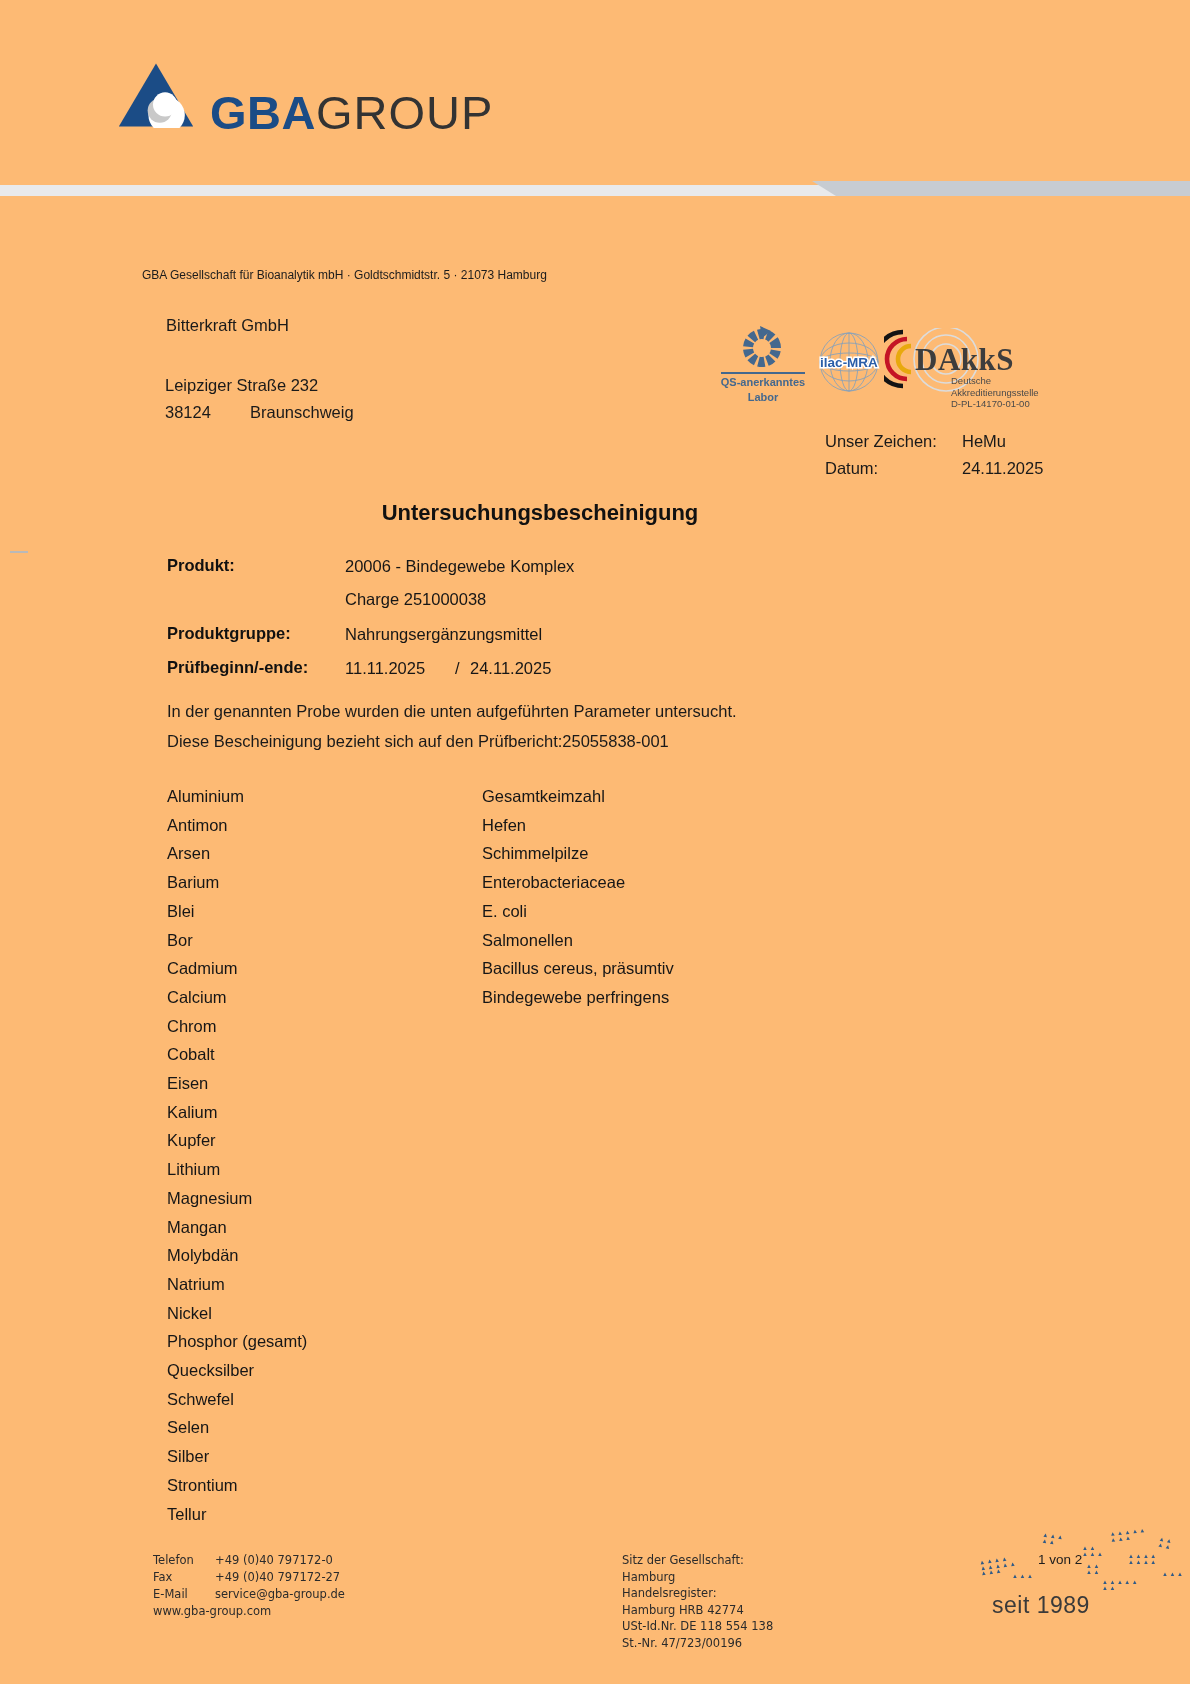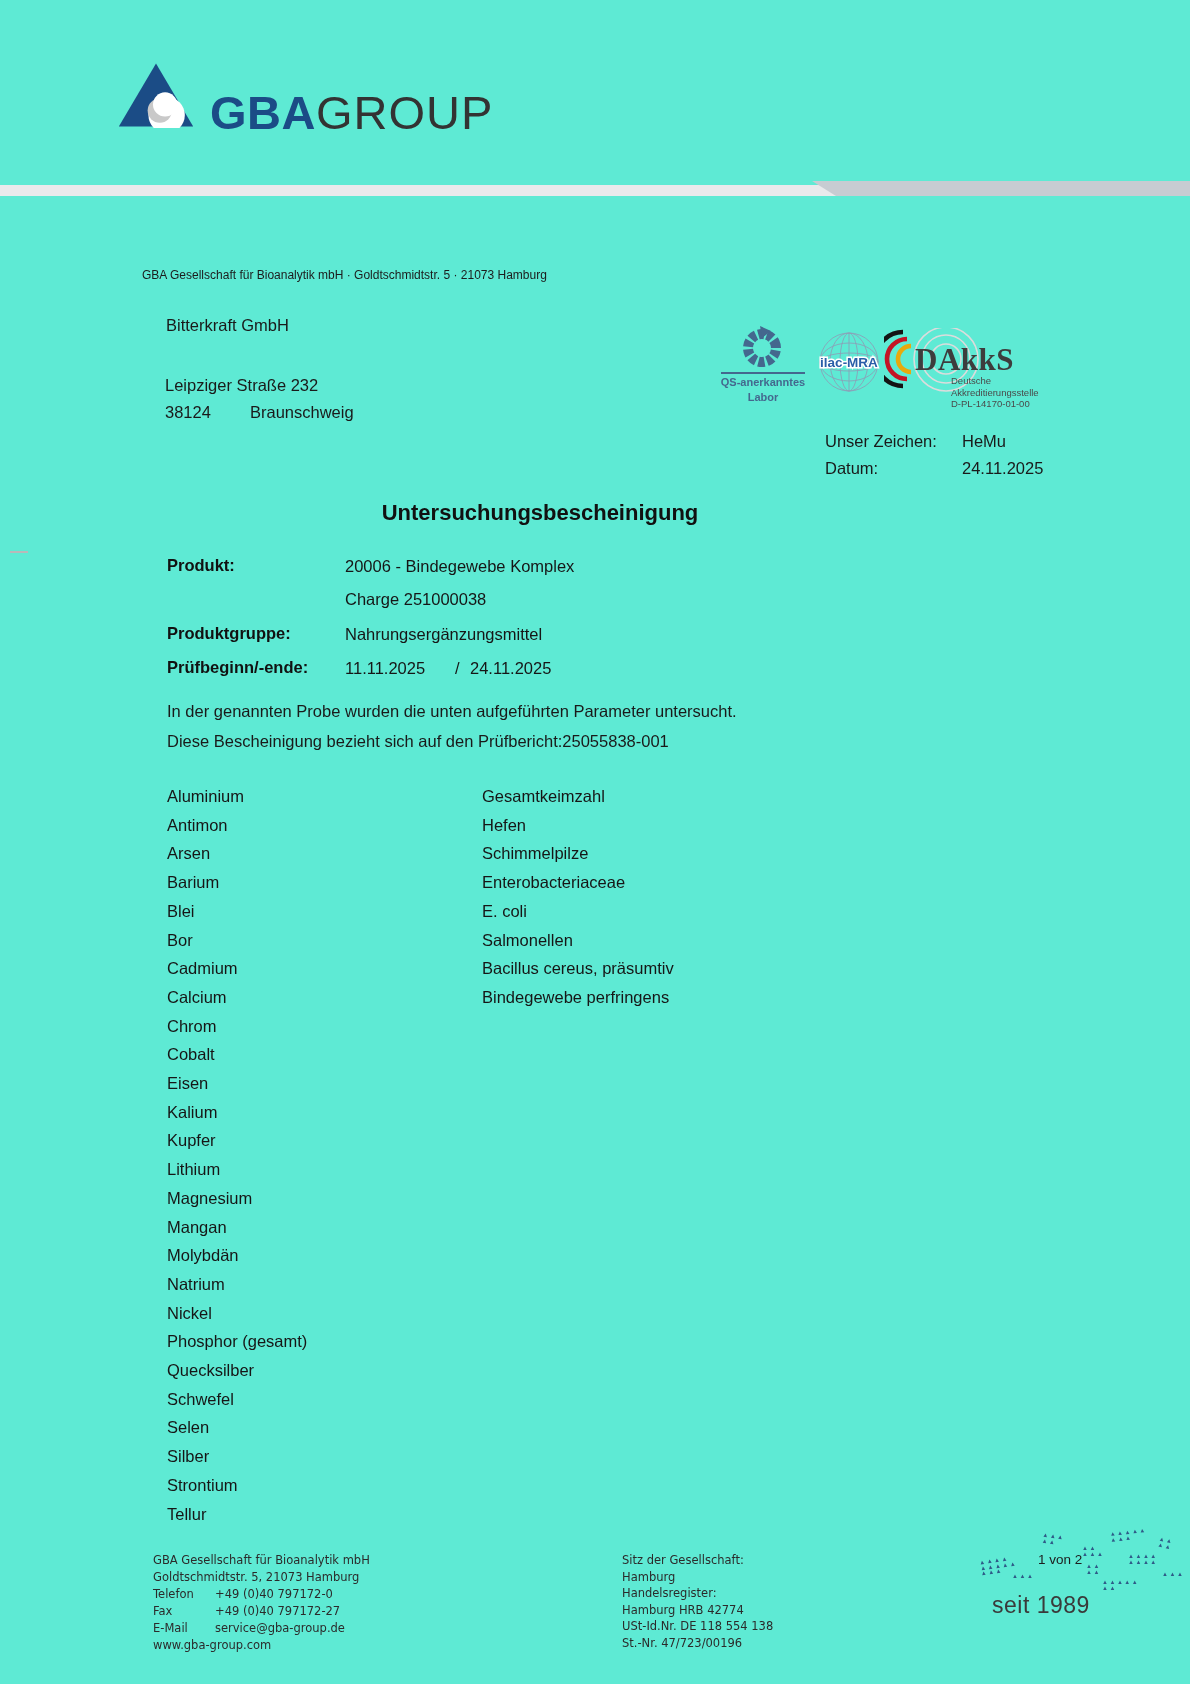--- a/index.html
+++ b/index.html
@@ -1,19 +1,19 @@
 <!DOCTYPE html>
 <html style="--brand-blue: #1b4c86; --band-light: #e9eaec; --band-dark: #c7ccd2; --qs-blue: #44688e; --ilac-blue: #2a5ea8; --dakks-black: #141414; --dakks-red: #c41425; --dakks-gold: #e8a90d; --triangle-blue: #2e5a87;"><head>
 <meta charset="utf-8">
 <style>
   html,body{margin:0;padding:0;background:#ffffff;}
   .page{
     position:relative;
     width:1190px;height:1684px;
-    background:#5eead4;
+    background:#fdba74;
     font-family:"Liberation Sans",sans-serif;
     color:#1a1a1a;
     overflow:hidden;
   }
   .abs{position:absolute;}
 
   
   .logo-row{left:118px;top:62px;display:flex;align-items:flex-end;gap:16px;}
   .logo-text{line-height:1;margin-bottom:-8px;white-space:nowrap;}
   .logo-gba{font-size:47px;font-weight:bold;color:var(--brand-blue);letter-spacing:.5px;}
@@ -206,24 +206,20 @@
       <div class="param-item">Schimmelpilze</div>
       <div class="param-item">Enterobacteriaceae</div>
       <div class="param-item">E. coli</div>
       <div class="param-item">Salmonellen</div>
       <div class="param-item">Bacillus cereus, präsumtiv</div>
       <div class="param-item">Bindegewebe perfringens</div>
     </div>
 
   <div class="abs f-col f-left">
     <div>
-        <div class="f-line">GBA Gesellschaft für Bioanalytik mbH</div>
-        <div class="f-line">Goldtschmidtstr. 5, 21073 Hamburg</div>
-      </div>
-    <div>
         <div class="f-line contact-row">
           <span class="c-label">Telefon</span>
           <span class="c-value">+49 (0)40 797172-0</span>
         </div>
         <div class="f-line contact-row">
           <span class="c-label">Fax</span>
           <span class="c-value">+49 (0)40 797172-27</span>
         </div>
         <div class="f-line contact-row">
           <span class="c-label">E-Mail</span>

